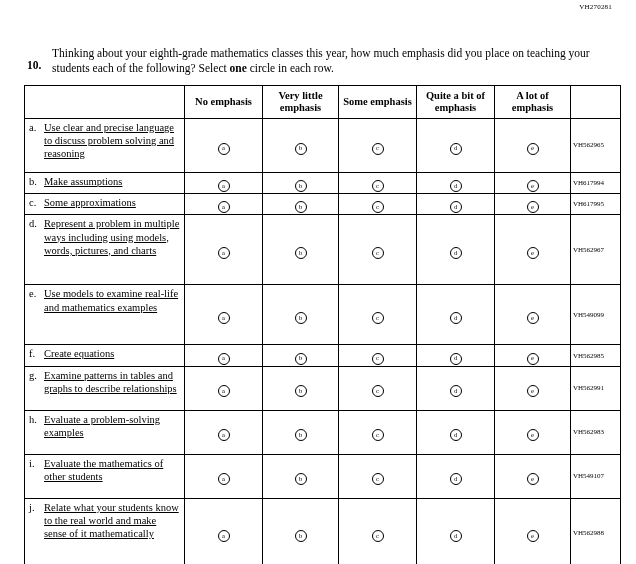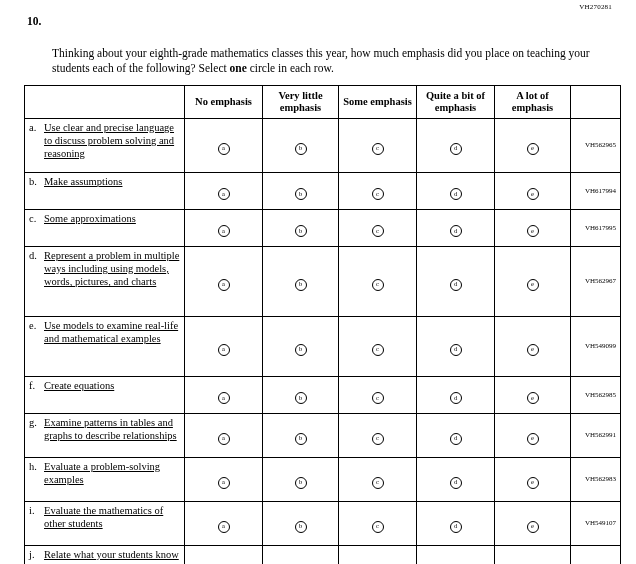--- a/index.html
+++ b/index.html
@@ -17,21 +17,21 @@
     top:3px; right:24px;
     font-size:7px;
     letter-spacing:0.2px;
   }
   .question {
     display:flex;
     margin:14px 18px 9px 27px;
     font-size:11.5px;
     line-height:1.3;
   }
-  .q-number { font-weight:bold; width:25px; flex:none; }
+  .q-number { font-weight:bold; width:25px; flex:none;margin-top:44px; }
   .q-text  { width:545px;margin-top:32px; }
 
   table.emphasis {
     border-collapse:collapse;
     table-layout:fixed;
     width:596px;
     margin-left:24px;
   }
   table.emphasis th, table.emphasis td {
     border:1px solid #000;
@@ -67,21 +67,21 @@
     justify-content:center;
     font-size:6.5px;
     line-height:1;
     cursor:pointer;
     background:#fff;
   }
   td.code-cell {
     font-size:7px;
     text-align:left;
     vertical-align:middle;
-    padding:14px;
+    padding:2px;
   }
   
   tbody tr:nth-child(1)  { height:54px; }
   tbody tr:nth-child(2)  { height:16px; }
   tbody tr:nth-child(3)  { height:16px; }
   tbody tr:nth-child(4)  { height:70px; }
   tbody tr:nth-child(5)  { height:60px; }
   tbody tr:nth-child(6)  { height:17px; }
   tbody tr:nth-child(7)  { height:44px; }
   tbody tr:nth-child(8)  { height:44px; }
@@ -177,21 +177,21 @@
         <td class="bubble-cell"><span class="bubble">b</span></td>
         <td class="bubble-cell"><span class="bubble">c</span></td>
         <td class="bubble-cell"><span class="bubble">d</span></td>
         <td class="bubble-cell"><span class="bubble">e</span></td>
         <td class="code-cell">VH562967</td>
       </tr>
       <tr>
         <td class="label-cell">
           <div class="label-inner">
             <span class="row-letter">e.</span>
-            <span class="row-text">Use models to examine real-life and mathematical examples</span>
+            <span class="row-text">Use models to examine real-life and mathematics examples</span>
           </div>
         </td>
         <td class="bubble-cell"><span class="bubble">a</span></td>
         <td class="bubble-cell"><span class="bubble">b</span></td>
         <td class="bubble-cell"><span class="bubble">c</span></td>
         <td class="bubble-cell"><span class="bubble">d</span></td>
         <td class="bubble-cell"><span class="bubble">e</span></td>
         <td class="code-cell">VH549099</td>
       </tr>
       <tr>

